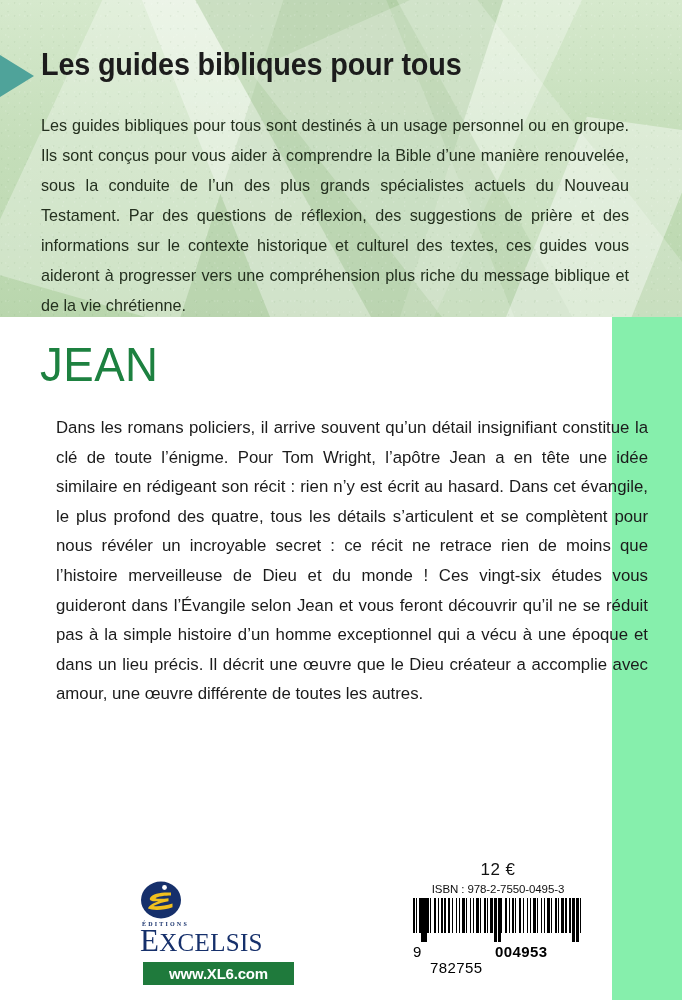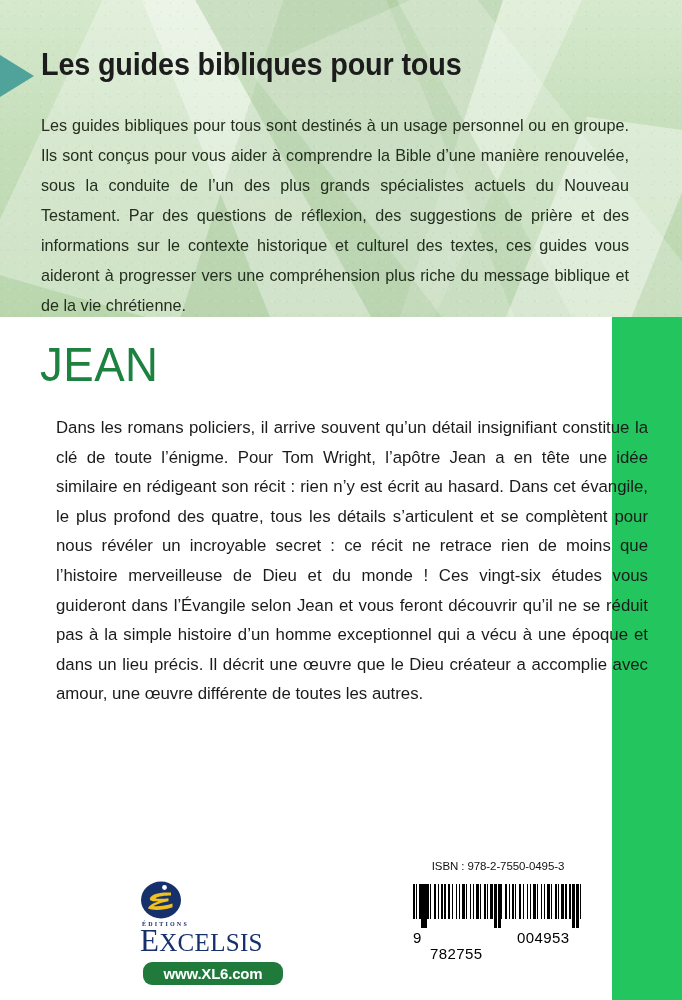--- a/index.html
+++ b/index.html
@@ -12,21 +12,21 @@
     height: 1000px;
     overflow: hidden;
     font-family: "Liberation Sans", sans-serif;
     -webkit-font-smoothing: antialiased;
   }
 
   .cover {
     position: relative;
     width: 682px;
     height: 1000px;
-    background: #22c55e;
+    background: #86efac;
     overflow: hidden;
   }
 
   
   .header-panel {
     position: absolute;
     left: 0;
     top: 0;
     width: 682px;
     height: 317px;
@@ -221,27 +221,26 @@
     line-height: 26px;
     font-variant: small-caps;
     text-transform: uppercase;
   }
   .word-excelsis .cap {
     font-size: 31px;
   }
   .url-banner {
     margin-top: 7px;
     margin-left: 3px;
-    width: 140px;
+    width: 151px;
     height: 23px;
     background: #1f7a3c;
     display: flex;
     align-items: center;
     justify-content: center;
-    border-radius: 9px;
   }
   .url-banner span {
     color: #ffffff;
     font-size: 15px;
     font-weight: bold;
     letter-spacing: -0.2px;
   }
 
   
   .commerce {
@@ -254,21 +253,21 @@
   .price {
     font-size: 17px;
     color: #111111;
     letter-spacing: 0.5px;
     margin-bottom: 3px;
   }
   .isbn {
     font-size: 11.5px;
     color: #111111;
     letter-spacing: -0.1px;
-    margin-bottom: 12px;
+    margin-bottom: 3px;
   }
   .barcode {
     position: relative;
     width: 170px;
     height: 44px;
     margin: 0 auto;
     background:
       repeating-linear-gradient(90deg,
         #000 0px, #000 1.6px,
         #fff 1.6px, #fff 3.0px,
@@ -316,22 +315,23 @@
     left: 0;
     top: 0;
   }
   .barcode-digits .d-left {
     position: absolute;
     left: 17px;
     top: 16px;
   }
   .barcode-digits .d-right {
     position: absolute;
-    left: 104px;
+    left: 82px;
     top: 0;
+    font-weight: bold;
   }
 </style>
 </head>
 <body>
 
 <div class="cover">
 
   <div class="header-panel">
     <div class="tint"></div>
     <div class="ray ray-a"></div>
@@ -374,20 +374,21 @@
           <div class="word-excelsis"><span class="cap">E</span><span>XCELSIS</span></div>
         </div>
       </div>
 
       <div class="url-banner">
         <span>www.XL6.com</span>
       </div>
     </div>
 
     <div class="commerce">
+      <div class="price">12 €</div>
       <div class="isbn">ISBN : 978-2-7550-0495-3</div>
 
       <div class="barcode">
         <div class="guard g1"></div>
         <div class="guard g2"></div>
         <div class="guard g3"></div>
         <div class="guard g4"></div>
         <div class="guard g5"></div>
         <div class="guard g6"></div>
         <div class="notch n1"></div>

